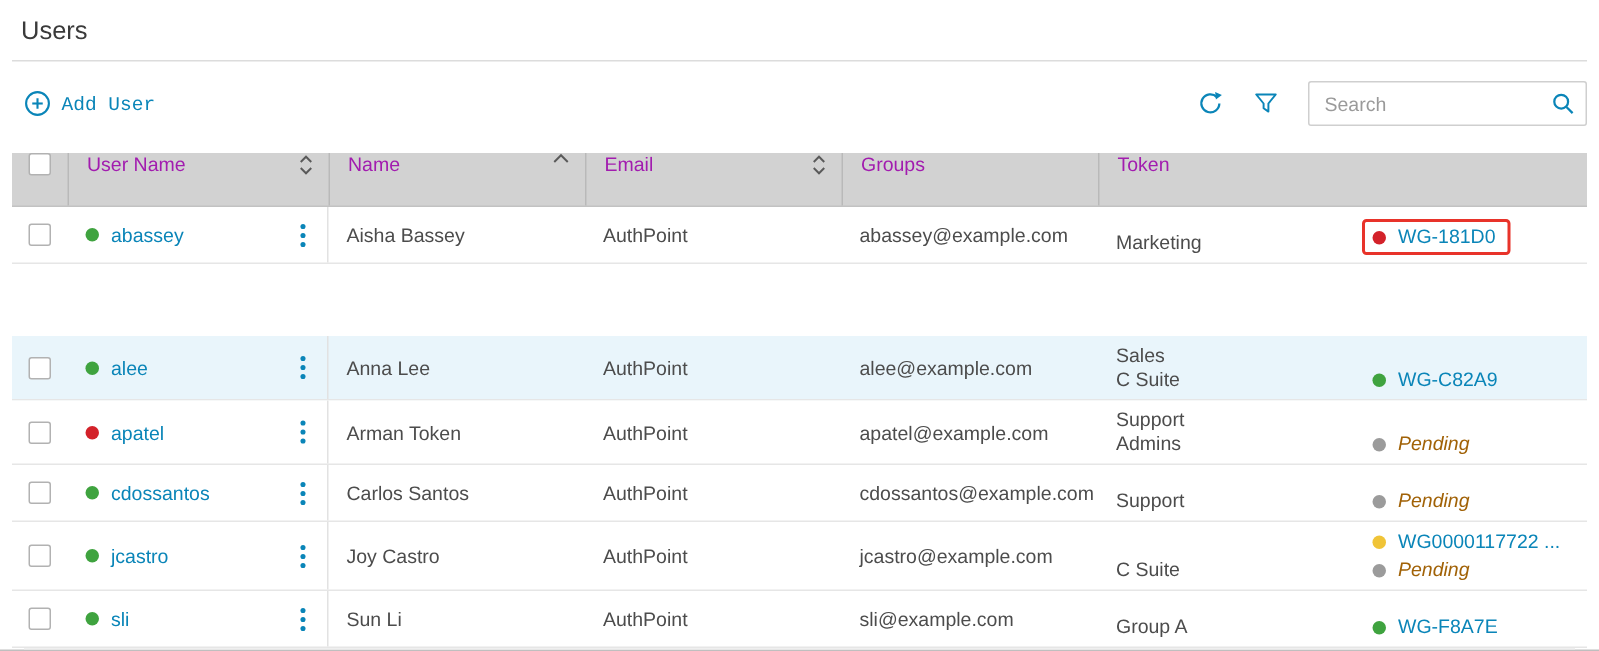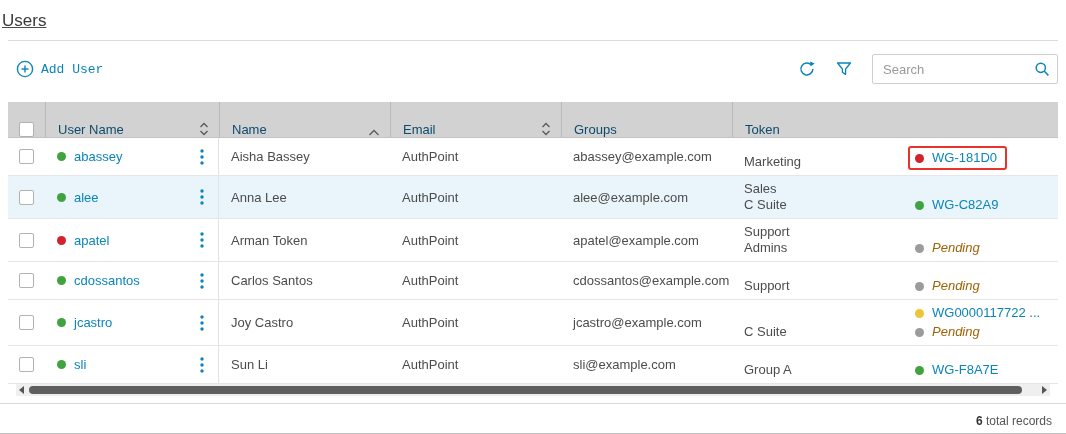--- a/index.html
+++ b/index.html
@@ -1,52 +1,52 @@
 <!DOCTYPE html>
 <html style="--accent: #0a85b8; --annotation: #e8332a; --header-bg: #d2d2d2; --row-highlight: #e9f5fb;"><head>
 <meta charset="utf-8">
 <style>
   * { margin:0; padding:0; box-sizing:border-box; }
   html,body { background:#fff; }
   body { font-family:"Liberation Sans", sans-serif; color:#4c4c4c; font-size:13px; }
   .page { width:1066px; height:434px; background:#fff; border-bottom:1px solid #bfbfbf; overflow:hidden; position:relative; }
 
   
-  .title-section { padding:11px 14px 0 2px;text-decoration:underline; }
+  .title-section { padding:11px 14px 0 14px; }
   .page-title { font-size:17px; font-weight:400; color:#3a3a3a; }
   .title-divider { margin:9px 8px 0 8px; border-bottom:1px solid #dcdcdc; }
 
   
   .toolbar { margin:13px 8px 18px 8px; display:flex; align-items:center; height:30px; }
   .add-user { display:flex; align-items:center; gap:7px; color:var(--accent); cursor:pointer; margin-left:8px; }
   .add-user span { font-size:13px;font-family:Liberation Mono, monospace; }
   .toolbar-right { margin-left:auto; display:flex; align-items:center; gap:20px; }
   .tool-icon { color:var(--accent); display:flex; align-items:center; cursor:pointer; }
   .search-box { position:relative; width:186px; }
   .search-box input { width:100%; height:30px; border:1px solid #cfcfcf; border-radius:2px; padding:0 30px 0 10px;
                       font-family:"Liberation Sans", sans-serif; font-size:13px; color:#555; outline:none; }
   .search-box input::placeholder { color:#9a9a9a; }
   .search-box .tool-icon { position:absolute; right:8px; top:7px; }
 
   
   .table { margin:0 8px; }
   .thead { display:flex; background:var(--header-bg); height:36px; align-items:stretch; border-bottom:1px solid #c2c2c2; }
-  .hcell { display:flex; align-items:flex-end; padding:0 10px 0 12px; color:#0c4a6e; font-size:13px; }
+  .hcell { display:flex; align-items:flex-start; padding:0 10px 0 12px; color:#a21caf; font-size:13px; }
   .hcell:not(:first-child) { border-left:1px solid #b9b9b9; }
   .hcell .sort { margin-left:auto; display:flex; align-items:center; }
   .cell-check { width:37px; justify-content:center; padding:0; }
   .cell-user  { width:174px; }
   .cell-name  { width:171px; }
   .cell-type  { width:171px; }
   .cell-email { width:171px; }
   .cell-groups{ width:171px; }
   .cell-token { flex:1; }
 
   .trow { display:flex; min-height:38px; align-items:stretch; border-bottom:1px solid #e6e6e6; background:#fff; }
-  .trow.row-highlight { background:var(--row-highlight); }
+  .trow.row-highlight { background:var(--row-highlight);margin-top:48px; }
   .cell { display:flex; align-items:center; padding:5px 10px 5px 12px; }
   .cell.cell-check { justify-content:center; padding:0; }
   .cell.cell-user { border-right:1px solid #e2e2e2; }
   .checkbox { width:15px; height:15px; border:1px solid #b2b2b2; border-radius:2px; background:#fff; display:inline-block; cursor:pointer; }
   .dot { width:9px; height:9px; border-radius:50%; display:inline-block; flex:0 0 auto; margin-right:8px; }
   .user-link { color:var(--accent); text-decoration:none; cursor:pointer; }
   .kebab { margin-left:auto; margin-right:4px; color:var(--accent); cursor:pointer; display:flex; align-items:center; }
   .stack { flex-direction:column; align-items:flex-start; justify-content:flex-end; }
   .group-line { line-height:16px; color:#4c4c4c; }
   .token-line { display:flex; align-items:center; line-height:16px; }

